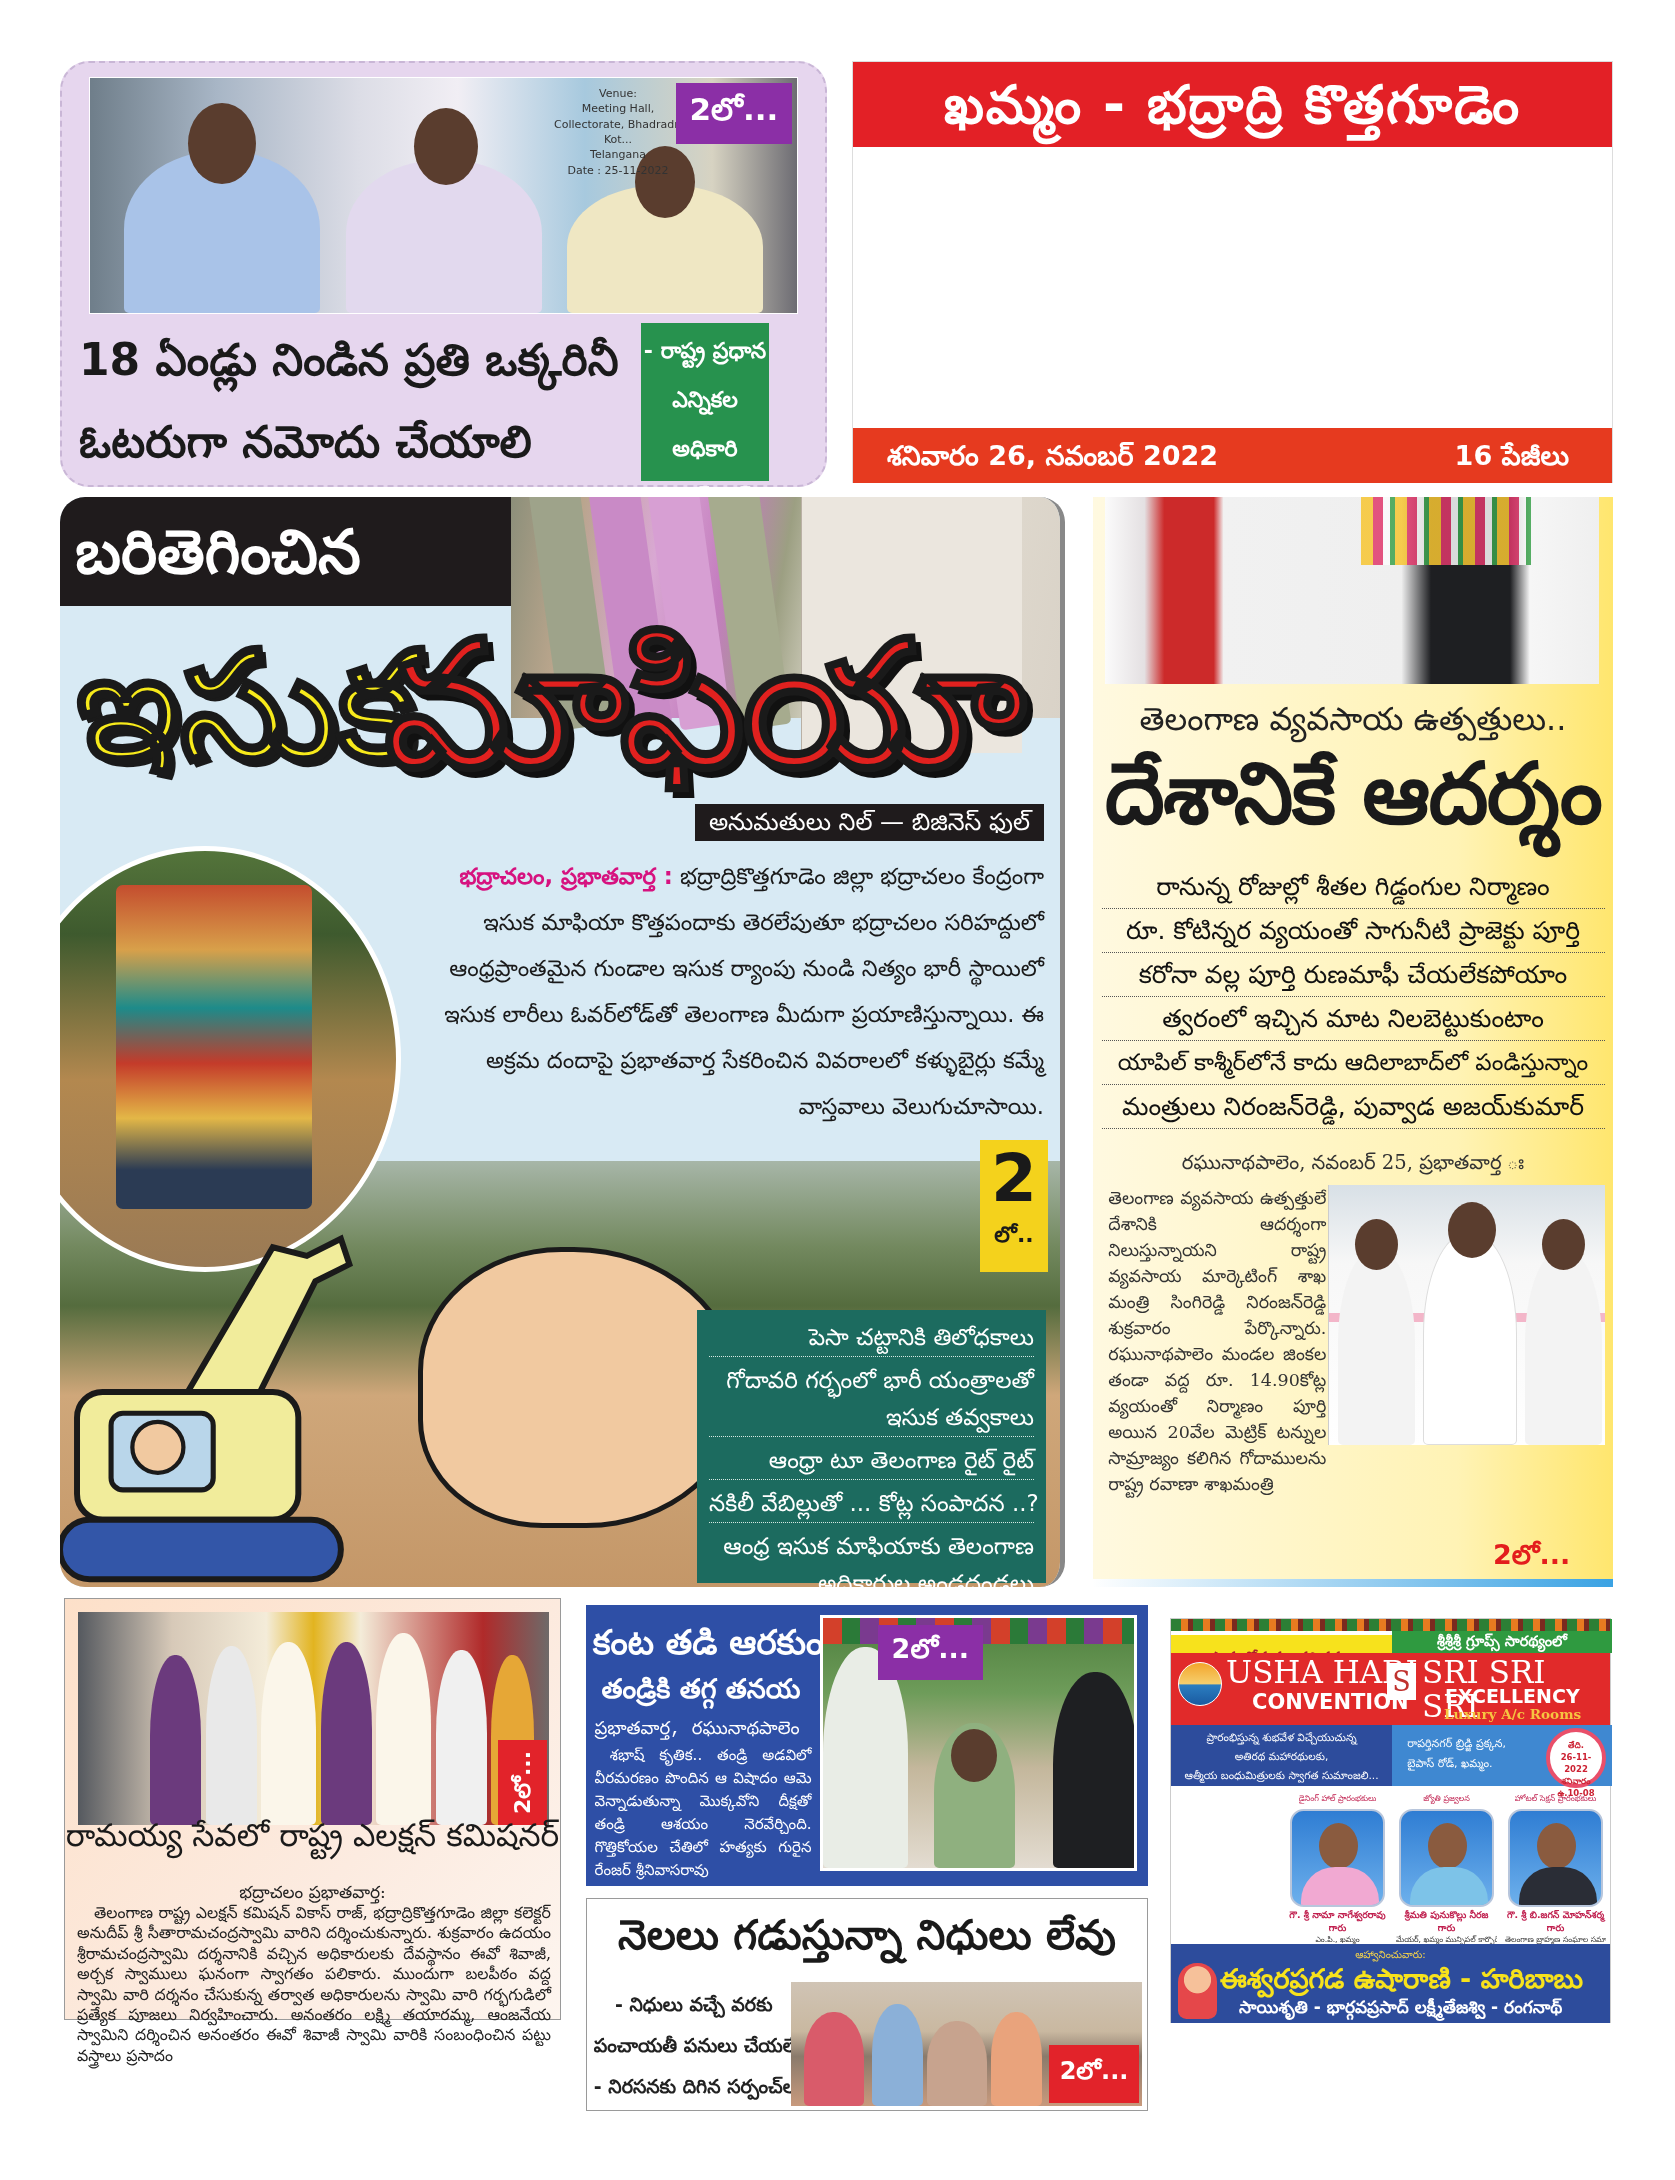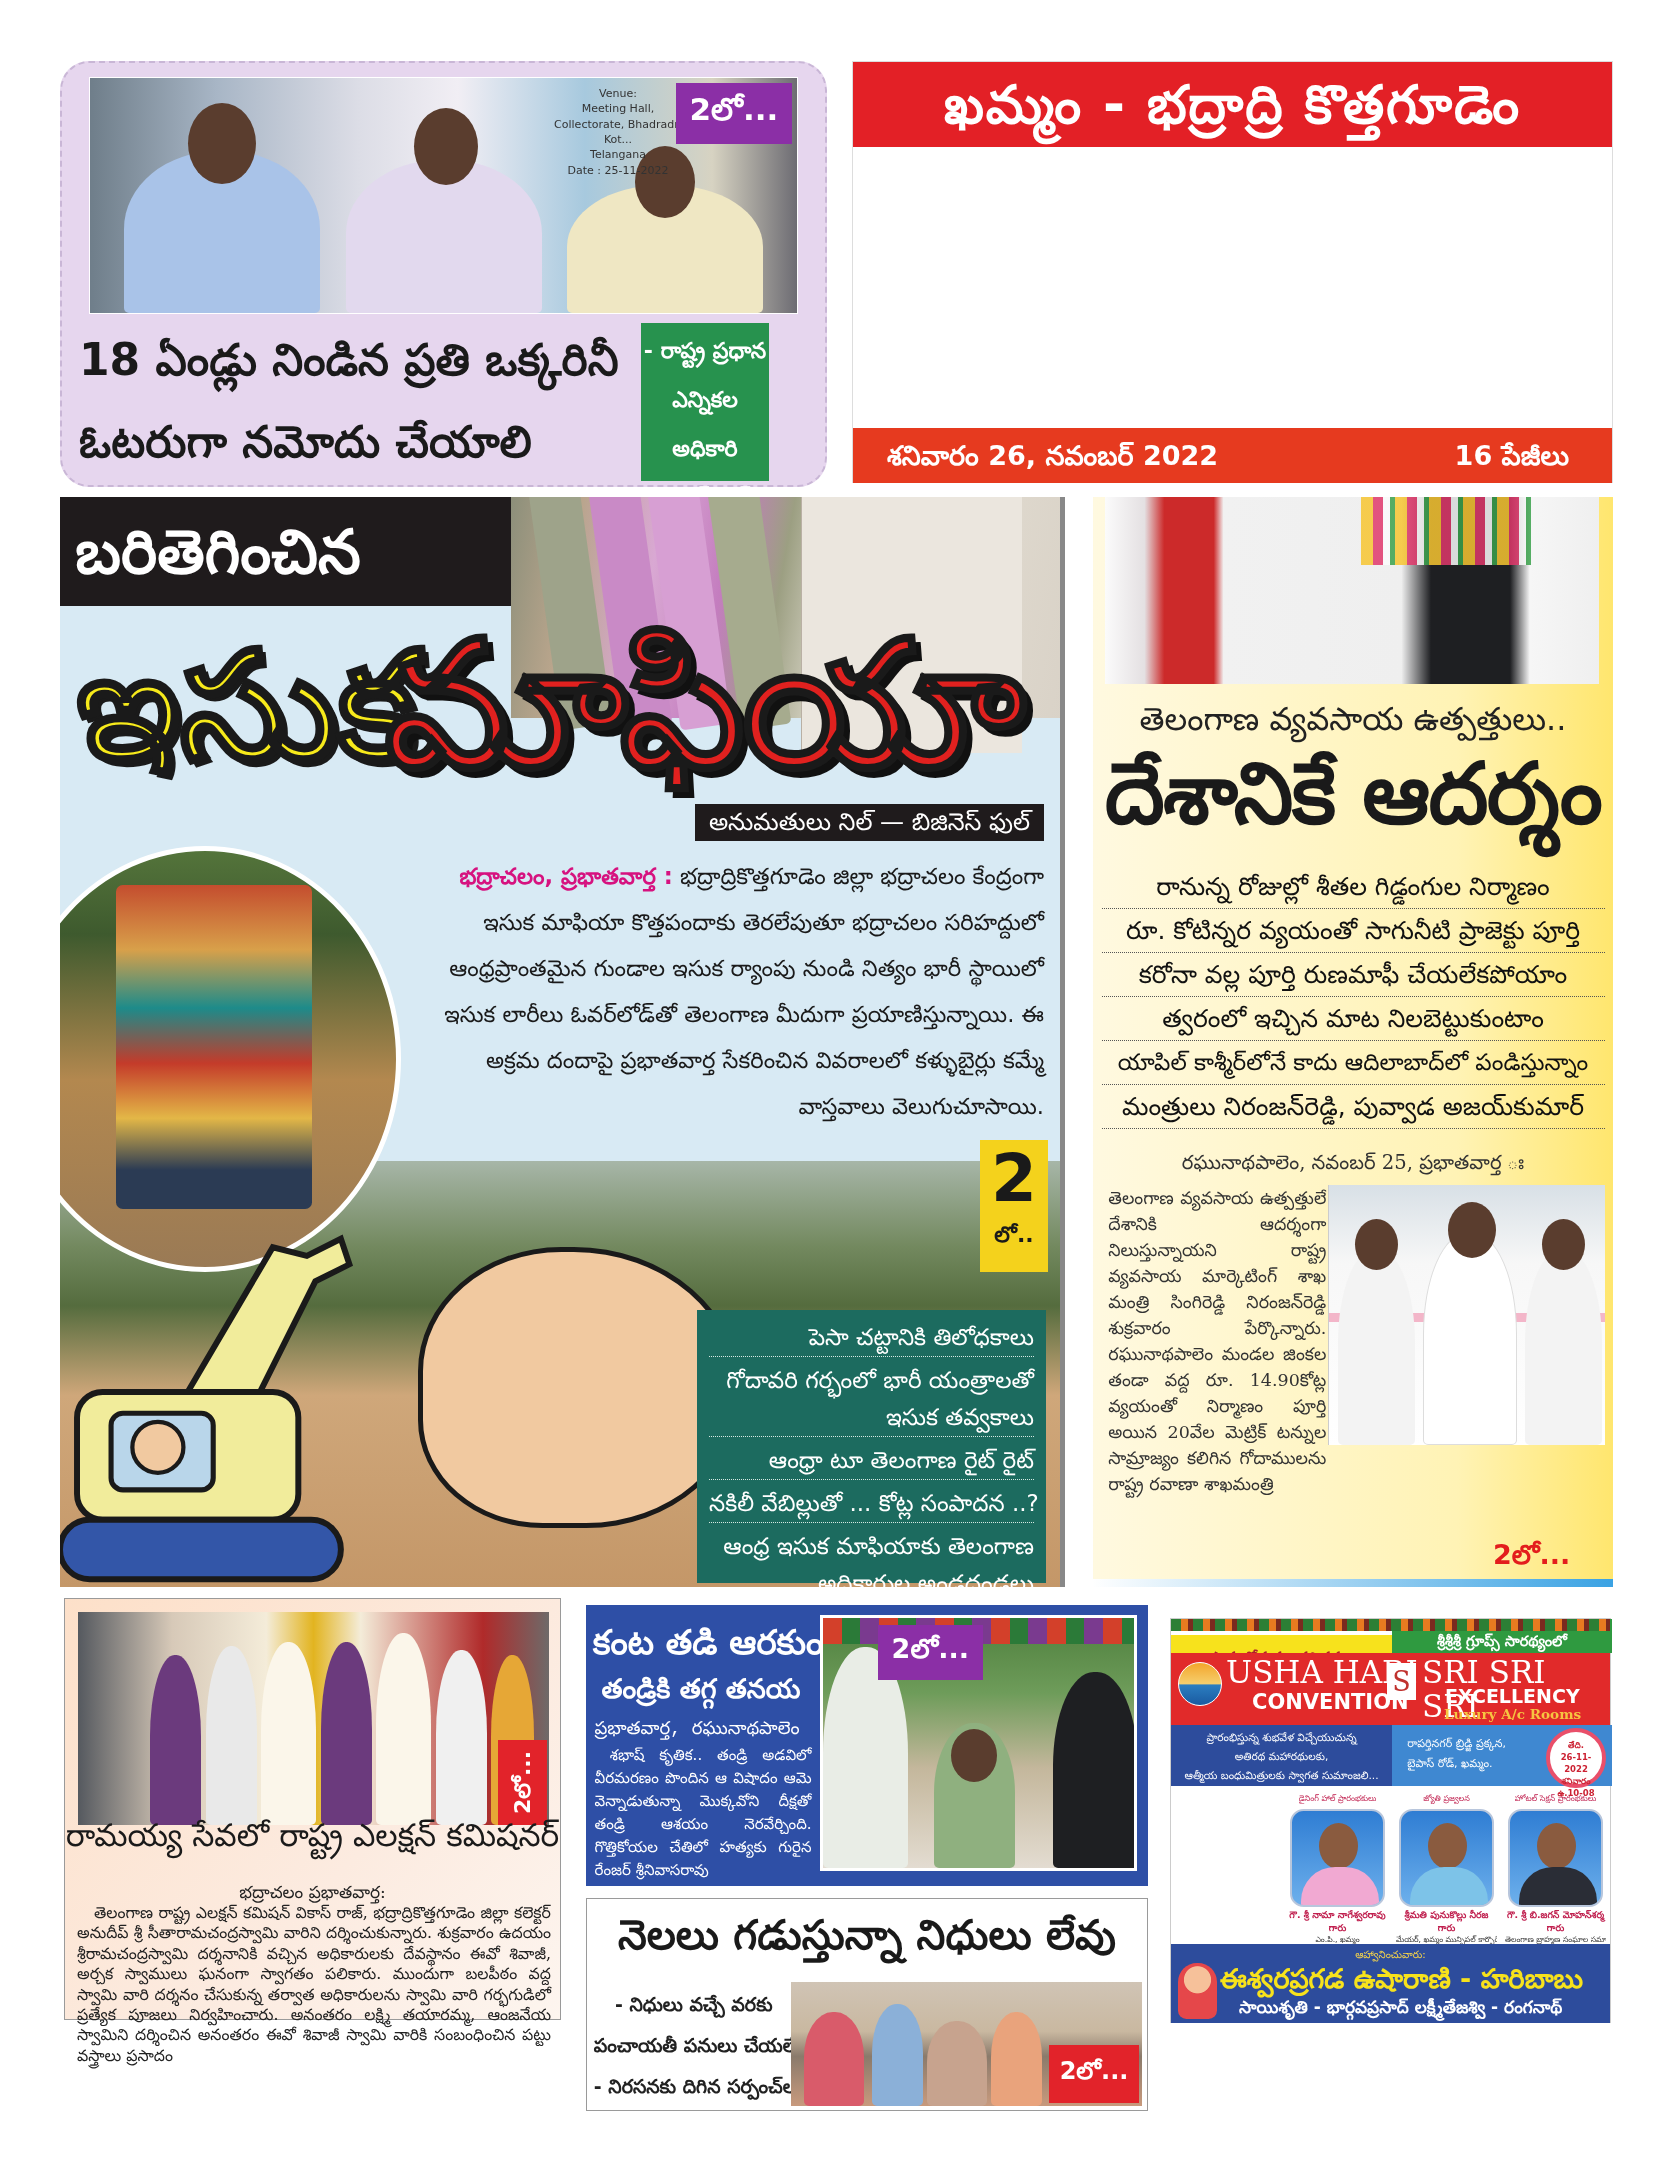--- a/index.html
+++ b/index.html
@@ -23,21 +23,21 @@
   #deity-frame { left: 24px; top: 8.5px; width: 256px; height: 243px; background: radial-gradient(ellipse at 50% 45%, #1d1b16 0%, #1d1b16 48%, #c48a1e 50%, #f2c04a 62%, #b07617 76%, #f5d27a 90%); border-radius: 102px 102px 12px 12px; }
   .idol { position: absolute; bottom: 37px; width: 60px; height: 145px; background: linear-gradient(180deg,#1b1d22 0%,#262a30 60%,#2f7d3d 75%,#2f7d3d 100%); border-radius: 31px 31px 6.8px 6.8px; }
   #paper-name { left: 311px; top: 25.6px; font-size: 213px; font-weight: 900; color: #2b4fa8; line-height: 213px; letter-spacing: -5.1px; }
   #dove-icon { left: 460px; top: 0; width: 94px; height: 60px; }
   #name-rule { left: 308px; top: 249px; width: 434px; height: 5.1px; background: #2b4fa8; border-bottom: 1.7px solid #e32026; }
   #masthead-bottom { left: 0; top: 366px; width: 100%; height: 55px; background: #e63a1f; color: #fff; font-size: 27px; font-weight: bold; line-height: 55px; }
   #masthead-date { left: 34px; top: 0; }
   #masthead-pages { right: 43px; top: 0; }
 
   
-  #mafia-story { left: 60px; top: 497px; width: 1005px; height: 1090px; background: #d8eaf4; border-right: 5.1px solid #888; overflow: hidden; }
+  #mafia-story { left: 60px; top: 497px; width: 1005px; height: 1090px; background: #d8eaf4; border-right: 5.1px solid #888; overflow: hidden; border-radius: 25px; }
   #mafia-kicker { left: 0; top: 0; width: 451px; height: 109px; background: #1f1b1c; color: #fff; font-size: 61px; font-weight: bold; line-height: 109px; padding-left: 15.3px; }
   #money-photo { left: 451px; top: 0; width: 554px; height: 221px; background: linear-gradient(100deg,#8c8f7a 0%,#b9a58c 12%,#d9a8d3 26%,#c47dbf 38%,#9c9f82 48%,#e6e1d6 60%,#d9d2c7 100%); }
   .note { position: absolute; top: -8.5px; width: 51px; height: 239px; border-radius: 5.1px; transform: rotate(-8deg); }
   #receipt { left: 290px; top: 0; width: 221px; height: 256px; background: #ebe6de; border-left: 1.7px solid #b9b0a4; }
   #mafia-headline-yellow { left: 17px; top: 111px; font-size: 150px; font-weight: 900; color: #f7ea1b; -webkit-text-stroke: 4.3px #1a1a1a; text-shadow: 5.1px 5.1px 0 #1a1a1a; line-height: 196px; }
   #mafia-headline-red { left: 324px; top: 102px; font-size: 177px; font-weight: 900; color: #e1211f; -webkit-text-stroke: 2.6px #1a1a1a; text-shadow: 6.8px 6.8px 0 #111; line-height: 213px; letter-spacing: -3.4px; }
   #mafia-subhead { left: 635px; top: 307px; width: 349px; height: 37px; background: #1f1b1c; color: #fff; font-size: 24px; line-height: 37px; text-align: center; }
   #truck-photo { left: -51px; top: 349px; width: 392px; height: 426px; border-radius: 50%; background: linear-gradient(180deg,#54743b 0%,#3e5a2e 20%,#b3884f 55%,#9a7a55 100%); overflow: hidden; border: 5.1px solid #fff; }
   #truck { left: 102px; top: 34px; width: 196px; height: 324px; background: linear-gradient(180deg,#c44d2e 0%,#d8a04a 20%,#1d8b8a 38%,#c43b2a 55%,#e3b747 72%,#2b3b54 88%); border-radius: 6.8px; }
   #mafia-body { left: 358px; top: 356px; width: 626px; font-size: 22.6px; line-height: 46px; color: #1a1a1a; text-align: right; }

